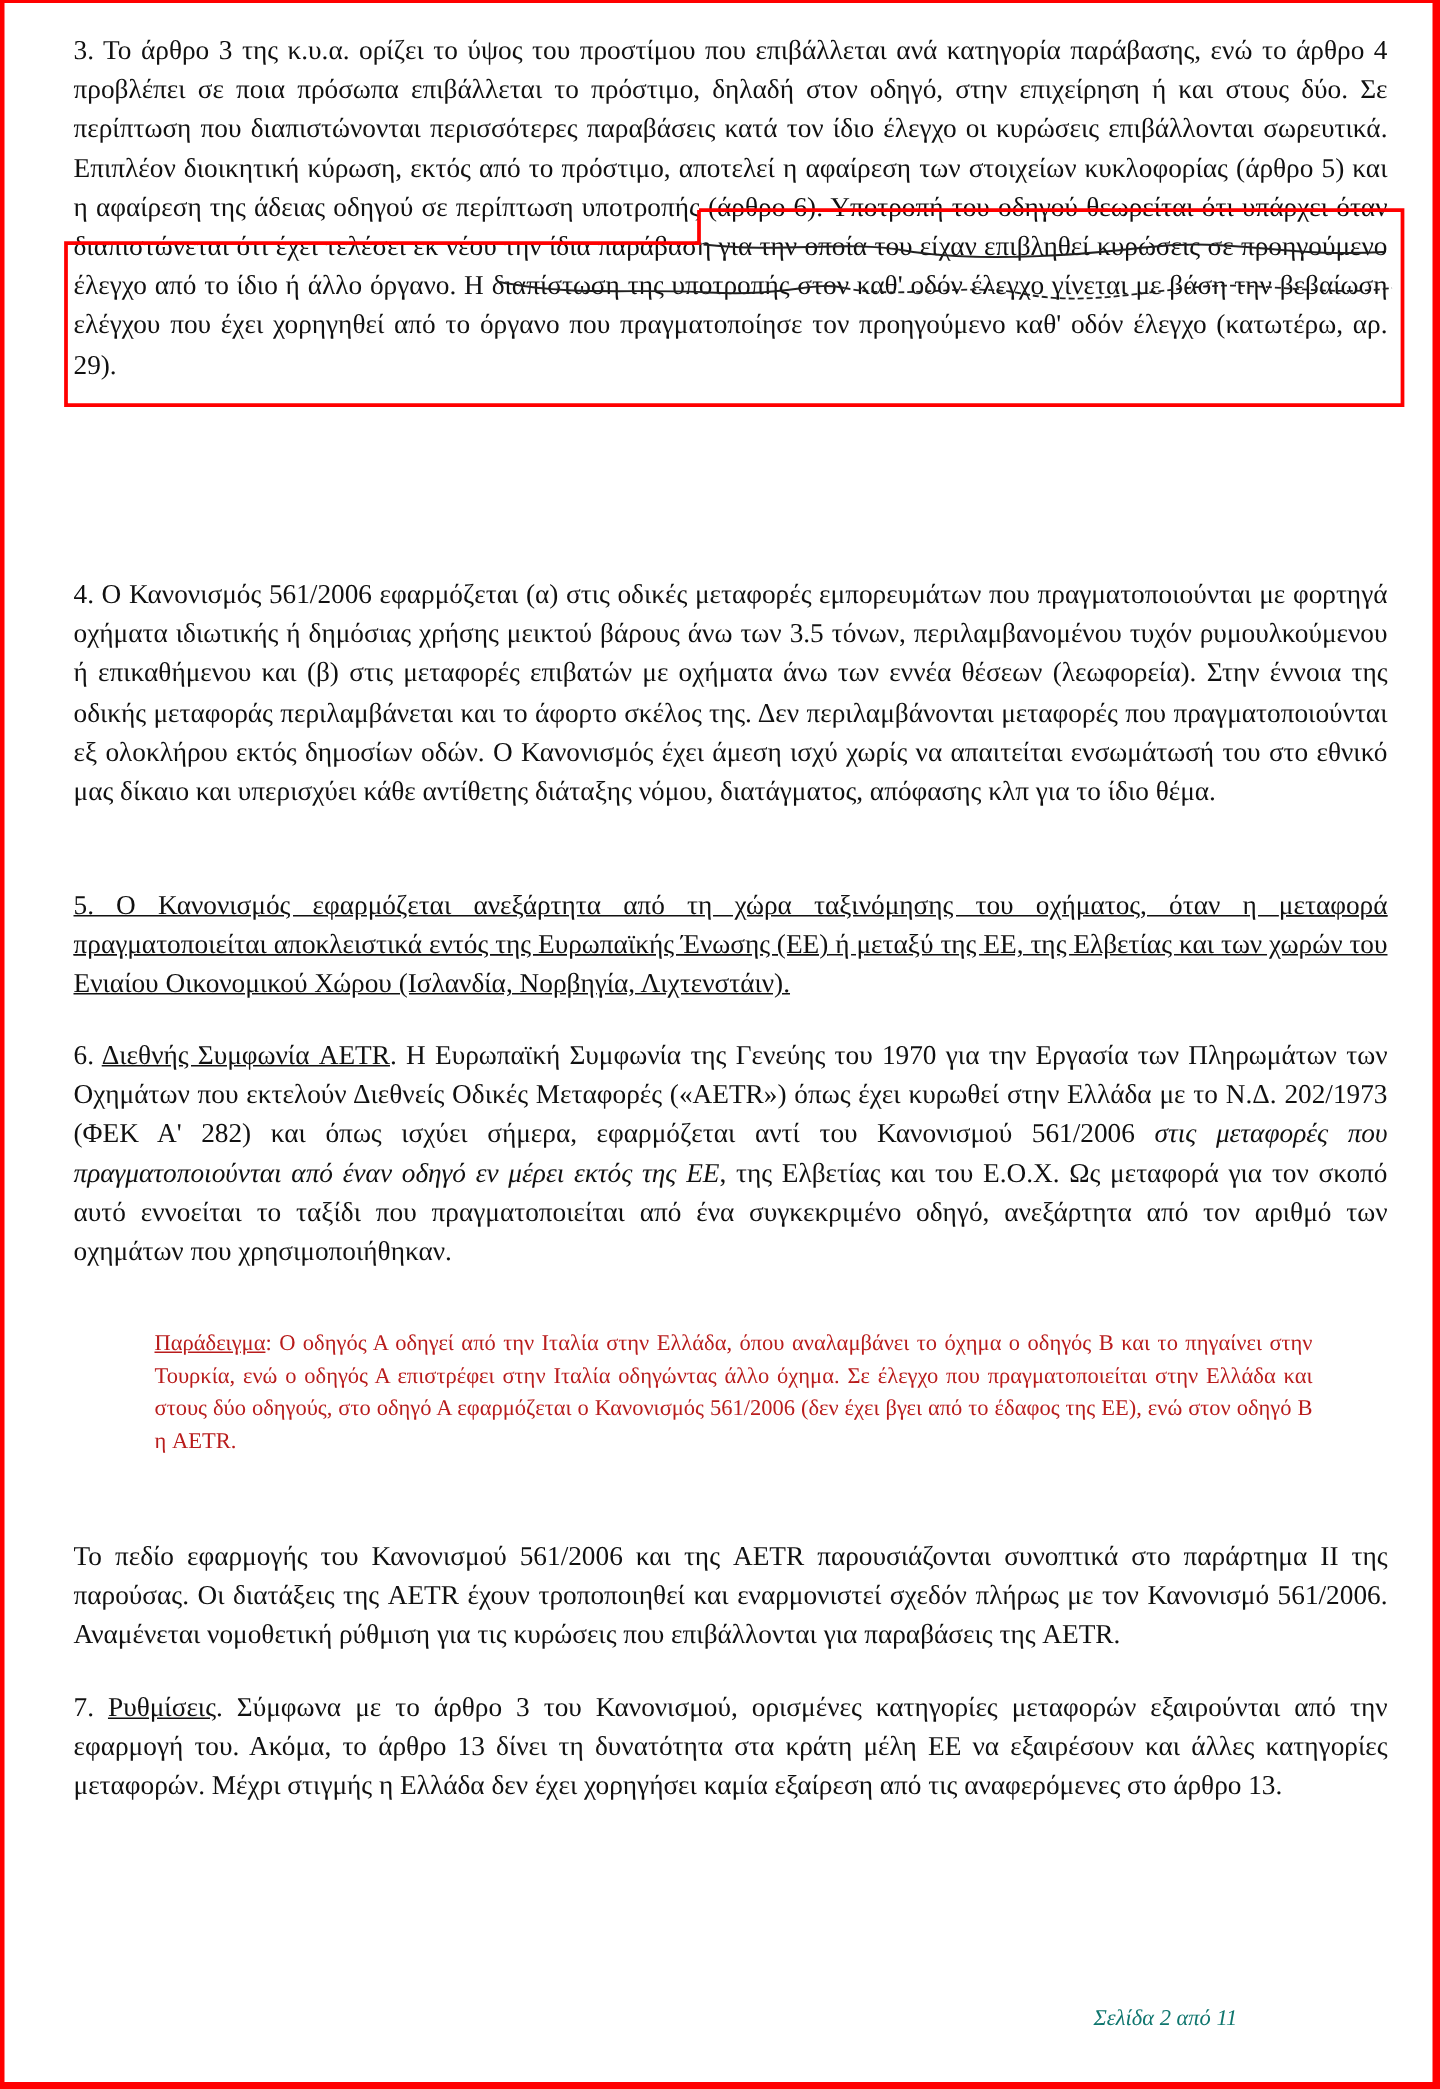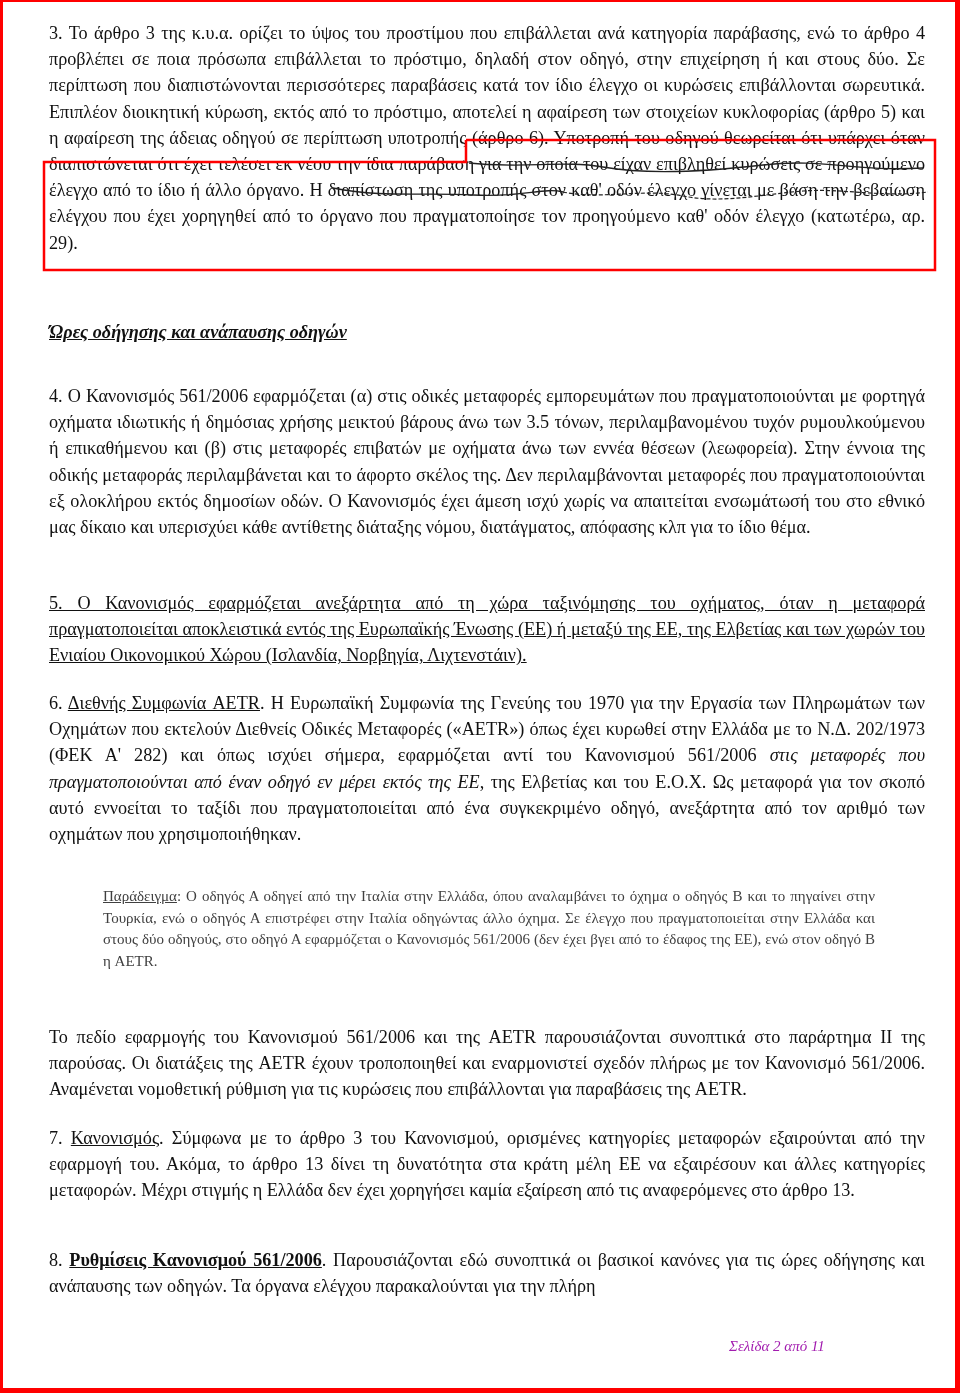--- a/index.html
+++ b/index.html
@@ -20,46 +20,43 @@
     text-align: justify; text-align-last: left;
   }
   .p { margin: 0; }
   .u { text-decoration: underline; }
   .i { font-style: italic; }
   .b { font-weight: bold; }
   .heading { font-weight: bold; font-style: italic; text-decoration: underline; }
   .example {
     position: absolute; left: 100px; width: 772px;
     font-family: "Liberation Serif", "DejaVu Serif", serif;
-    font-size: 15px; line-height: 21.6px; color: #404040;
+    font-size: 15px; line-height: 21.6px; color: #b91c1c;
     text-align: justify; text-align-last: left;
   }
   .footer {
     position: absolute; left: 726px; top: 1336px;
     font-family: "Liberation Serif", "DejaVu Serif", serif;
-    font-size: 15px; font-style: italic; color: #a21caf;
+    font-size: 15px; font-style: italic; color: #0f766e;
   }
   svg.annot { position: absolute; left: 0; top: 0; pointer-events: none; }
 </style>
 </head>
 <body>
 
 <div class="page">
 
   <div class="doc" style="top:18px;">
     <p class="p">
       <span>3. Το άρθρο 3 της κ.υ.α. ορίζει το ύψος του προστίμου που επιβάλλεται ανά κατηγορία παράβασης, ενώ το άρθρο 4 προβλέπει σε ποια πρόσωπα επιβάλλεται το πρόστιμο, δηλαδή στον οδηγό, στην επιχείρηση ή και στους δύο. Σε περίπτωση που διαπιστώνονται περισσότερες παραβάσεις κατά τον ίδιο έλεγχο οι κυρώσεις επιβάλλονται σωρευτικά. Επιπλέον διοικητική κύρωση, εκτός από το πρόστιμο, αποτελεί η αφαίρεση των στοιχείων κυκλοφορίας (άρθρο 5) και η αφαίρεση της άδειας οδηγού σε περίπτωση υποτροπής (άρθρο 6).</span>
       <span>Υποτροπή του οδηγού θεωρείται ότι υπάρχει όταν διαπιστώνεται ότι έχει τελέσει εκ νέου την ίδια παράβαση για την οποία του είχαν επιβληθεί</span>
       <span>κυρώσεις σε προηγούμενο έλεγχο από το ίδιο ή άλλο όργανο. Η διαπίστωση της υποτροπής στον καθ' οδόν έλεγχο γίνεται με βάση την βεβαίωση ελέγχου που έχει χορηγηθεί από το όργανο που πραγματοποίησε τον προηγούμενο καθ' οδόν έλεγχο (κατωτέρω, αρ. 29).</span>
     </p>
   </div>
 
-  <div class="doc" style="top:317px;">
-    <p class="p heading">Ώρες οδήγησης και ανάπαυσης οδηγών</p>
-  </div>
 
   <div class="doc" style="top:381px;">
     <p class="p">4. Ο Κανονισμός 561/2006 εφαρμόζεται (α) στις οδικές μεταφορές εμπορευμάτων που πραγματοποιούνται με φορτηγά οχήματα ιδιωτικής ή δημόσιας χρήσης μεικτού βάρους άνω των 3.5 τόνων, περιλαμβανομένου τυχόν ρυμουλκούμενου ή επικαθήμενου και (β) στις μεταφορές επιβατών με οχήματα άνω των εννέα θέσεων (λεωφορεία). Στην έννοια της οδικής μεταφοράς περιλαμβάνεται και το άφορτο σκέλος της. Δεν περιλαμβάνονται μεταφορές που πραγματοποιούνται εξ ολοκλήρου εκτός δημοσίων οδών. Ο Κανονισμός έχει άμεση ισχύ χωρίς να απαιτείται ενσωμάτωσή του στο εθνικό μας δίκαιο και υπερισχύει κάθε αντίθετης διάταξης νόμου, διατάγματος, απόφασης κλπ για το ίδιο θέμα.</p>
   </div>
 
   <div class="doc" style="top:588px;text-decoration:underline;">
     <p class="p">
       <span>5. Ο Κανονισμός εφαρμόζεται ανεξάρτητα από τη χώρα ταξινόμησης του οχήματος, όταν η </span><span class="u">μεταφορά πραγματοποιείται αποκλειστικά εντός της Ευρωπαϊκής Ένωσης (ΕΕ)</span><span> ή μεταξύ της ΕΕ, της Ελβετίας και των χωρών του Ενιαίου Οικονομικού Χώρου (Ισλανδία, Νορβηγία, Λιχτενστάιν).</span>
     </p>
   </div>
@@ -75,29 +72,24 @@
       <span class="u">Παράδειγμα</span><span>: Ο οδηγός Α οδηγεί από την Ιταλία στην Ελλάδα, όπου αναλαμβάνει το όχημα ο οδηγός Β και το πηγαίνει στην Τουρκία, ενώ ο οδηγός Α επιστρέφει στην Ιταλία οδηγώντας άλλο όχημα. Σε έλεγχο που πραγματοποιείται στην Ελλάδα και στους δύο οδηγούς, στο οδηγό Α εφαρμόζεται ο Κανονισμός 561/2006 (δεν έχει βγει από το έδαφος της ΕΕ), ενώ στον οδηγό Β η AETR.</span>
     </p>
   </div>
 
   <div class="doc" style="top:1022px;">
     <p class="p">Το πεδίο εφαρμογής του Κανονισμού 561/2006 και της AETR παρουσιάζονται συνοπτικά στο παράρτημα II της παρούσας. Οι διατάξεις της AETR έχουν τροποποιηθεί και εναρμονιστεί σχεδόν πλήρως με τον Κανονισμό 561/2006. Αναμένεται νομοθετική ρύθμιση για τις κυρώσεις που επιβάλλονται για παραβάσεις της AETR.</p>
   </div>
 
   <div class="doc" style="top:1123px;">
     <p class="p">
-      <span>7. </span><span class="u">Κανονισμός</span><span>. Σύμφωνα με το άρθρο 3 του Κανονισμού, ορισμένες κατηγορίες μεταφορών εξαιρούνται από την εφαρμογή του. Ακόμα, το άρθρο 13 δίνει τη δυνατότητα στα κράτη μέλη ΕΕ να εξαιρέσουν και άλλες κατηγορίες μεταφορών. Μέχρι στιγμής η Ελλάδα δεν έχει χορηγήσει καμία εξαίρεση από τις αναφερόμενες στο άρθρο 13.</span>
+      <span>7. </span><span class="u">Ρυθμίσεις</span><span>. Σύμφωνα με το άρθρο 3 του Κανονισμού, ορισμένες κατηγορίες μεταφορών εξαιρούνται από την εφαρμογή του. Ακόμα, το άρθρο 13 δίνει τη δυνατότητα στα κράτη μέλη ΕΕ να εξαιρέσουν και άλλες κατηγορίες μεταφορών. Μέχρι στιγμής η Ελλάδα δεν έχει χορηγήσει καμία εξαίρεση από τις αναφερόμενες στο άρθρο 13.</span>
     </p>
   </div>
 
-  <div class="doc" style="top:1245px;">
-    <p class="p">
-      <span>8. </span><span class="u b">Ρυθμίσεις Κανονισμού 561/2006</span><span>. Παρουσιάζονται εδώ συνοπτικά οι βασικοί κανόνες για τις ώρες οδήγησης και ανάπαυσης των οδηγών. Τα όργανα ελέγχου παρακαλούνται για την πλήρη</span>
-    </p>
-  </div>
 
   <div class="footer">Σελίδα 2 από 11</div>
 
   <svg class="annot" width="960" height="1393">
     <polyline points="463,138 932,138 932,268 41,268 41,160 463,160 463,138" fill="none" stroke="#ff0000" stroke-width="2.5"></polyline>
 
     <path d="M466,161 C520,167 560,158 600,165 S700,170 760,163 S850,170 920,166" fill="none" stroke="#222" stroke-width="1.3"></path>
     <path d="M330,186 C380,196 420,190 470,193 S540,185 560,190" fill="none" stroke="#222" stroke-width="1.3"></path>
     <path d="M560,190 C600,198 640,186 680,194 S760,192 800,189 S880,196 925,190" fill="none" stroke="#222" stroke-width="1.2" stroke-dasharray="4 2"></path>
   </svg>

